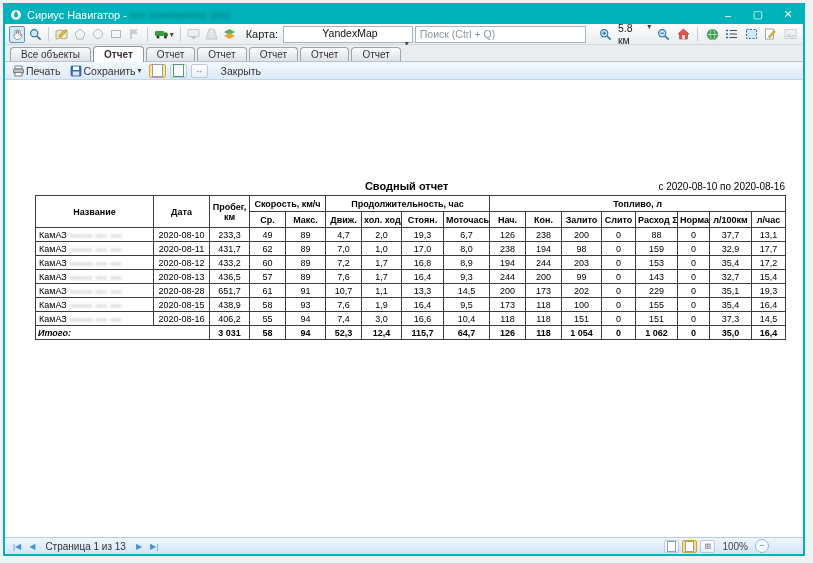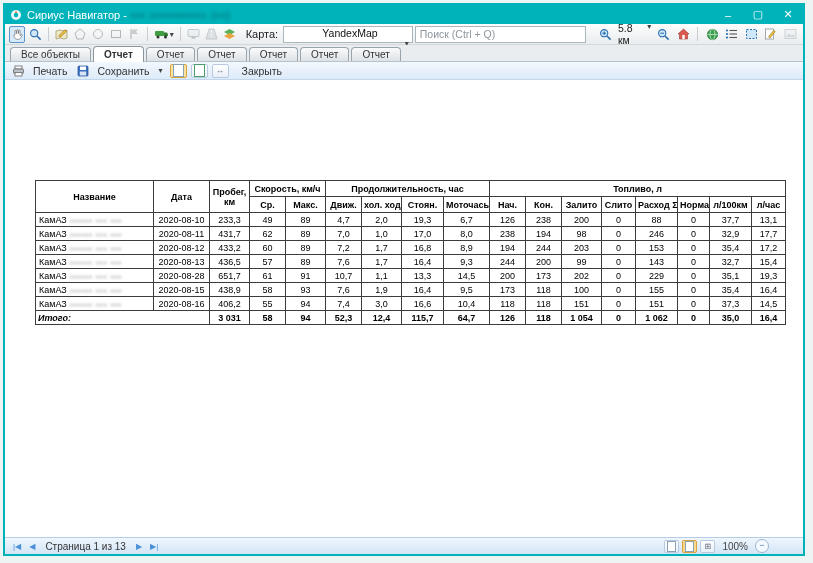--- a/index.html
+++ b/index.html
@@ -38,21 +38,21 @@
   .search::placeholder{color:#8d969e;}
   .scale-box{display:flex;font-size:10.5px;color:#222;gap:2px;padding:0 2px;}
   .toolbar-right{margin-left:8px;display:flex;align-items:center;gap:2px;}
   
   .tabbar{height:16px;background:#e9edf0;display:flex;align-items:flex-end;padding-left:5px;border-bottom:1px solid #b9c3ca;flex:0 0 auto;}
   .tab{height:13px;line-height:13px;padding:0 10px;font-size:10px;color:#333;background:linear-gradient(#fafbfc,#dde2e6);
        border:1px solid #99a4ac;border-bottom:none;border-radius:4px 4px 0 0;margin-right:2px;white-space:nowrap;}
   .tab.active{background:#fff;font-weight:bold;height:15px;line-height:15px;position:relative;top:1px;border-color:#8a959d;}
   
   .rtoolbar{height:17px;background:linear-gradient(#f2f8fe,#ddeaf8);border-bottom:1px solid #c2d6ec;display:flex;align-items:center;font-size:10.5px;color:#333;gap:4px;padding-left:4px;flex:0 0 auto;}
-  .rtool-item{display:flex;align-items:center;gap:8px;padding:0 3px;text-align:right;}
+  .rtool-item{display:flex;align-items:center;gap:1px;padding:0 3px;text-align:right;}
   .sq-btn{width:17px;height:14px;border:1px solid #b9cade;border-radius:2px;background:linear-gradient(#fff,#e7eff8);display:flex;align-items:center;justify-content:center;box-sizing:border-box;}
   .sq-btn.active{background:#fde39c;border-color:#d8a23c;}
   
   .content{flex:1 1 auto;background:#fff;overflow:hidden;position:relative;}
   .report{width:750px;margin:100px 0 0 30px;}
   .report-head{display:flex;align-items:baseline;font-size:11px;margin-bottom:3px;}
   .report-title{flex:1;text-align:center;font-weight:bold;color:#000;padding-left:120px;}
   .report-period{font-size:10px;color:#000;white-space:nowrap;}
   table.rep{border-collapse:collapse;table-layout:fixed;width:750px;font-size:9px;color:#000;}
   table.rep th,table.rep td{border:1px solid #3c3c3c;padding:1px 2px;overflow:hidden;white-space:nowrap;}
@@ -315,20 +315,24 @@
     <span class="sq-btn">
       <span style="font-size:8px;color:#667;">↔</span>
     </span>
     <span class="rtool-item" style="margin-left:6px;">
       <span>Закрыть</span>
     </span>
   </div>
 
   <div class="content">
     <div class="report">
+      <div class="report-head">
+        <span class="report-title">Сводный отчет</span>
+        <span class="report-period">с 2020-08-10 по 2020-08-16</span>
+      </div>
       <table class="rep">
         <colgroup>
           <col style="width:118px">
             <col style="width:56px">
             <col style="width:40px">
           <col style="width:36px">
             <col style="width:40px">
           <col style="width:36px">
             <col style="width:40px">
             <col style="width:42px">
@@ -395,21 +399,21 @@
               <td>62</td>
               <td>89</td>
               <td>7,0</td>
               <td>1,0</td>
               <td>17,0</td>
               <td>8,0</td>
               <td>238</td>
               <td>194</td>
               <td>98</td>
               <td>0</td>
-              <td>246</td>
+              <td>159</td>
               <td>0</td>
               <td>32,9</td>
               <td>17,7</td>
             </tr>
             <tr>
               <td class="c-name"><span>КамАЗ</span><span class="masked"> •••••• ••• •••</span></td>
               <td>2020-08-12</td>
               <td>433,2</td>
               <td>60</td>
               <td>89</td>

